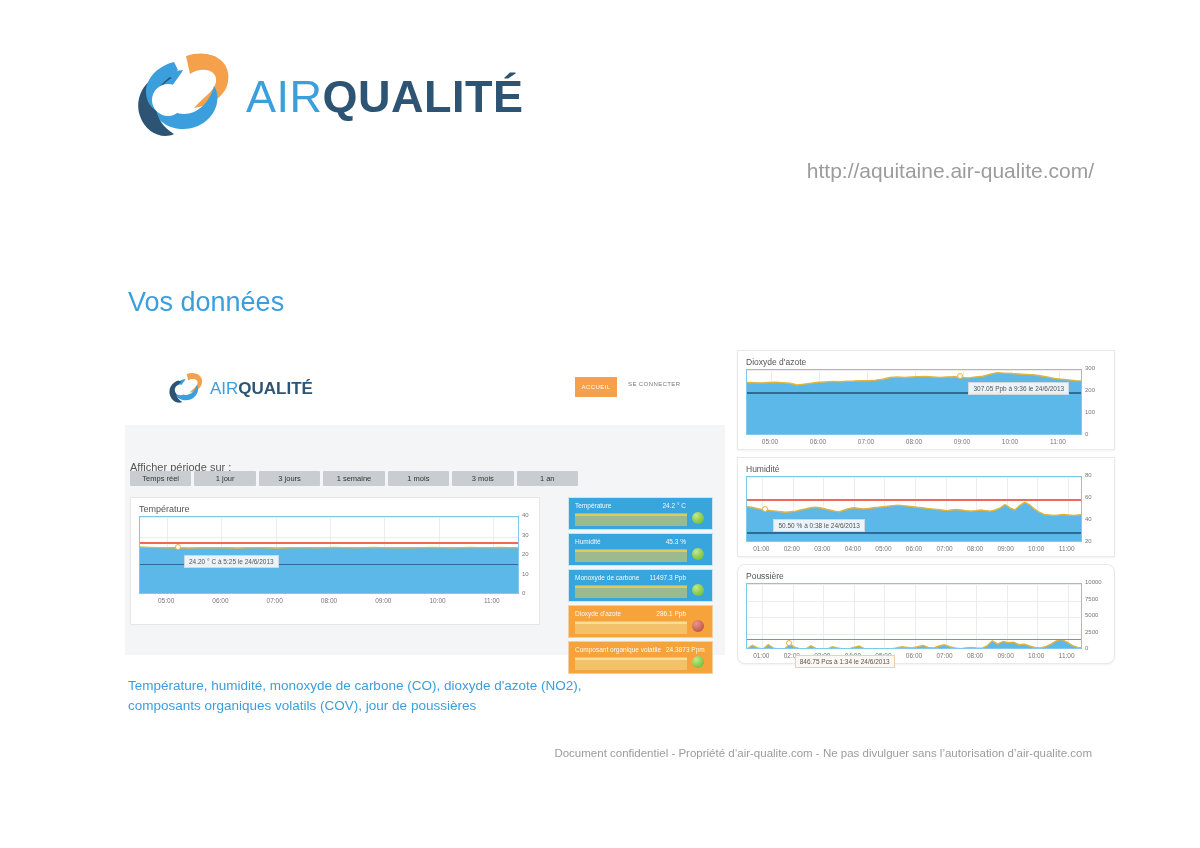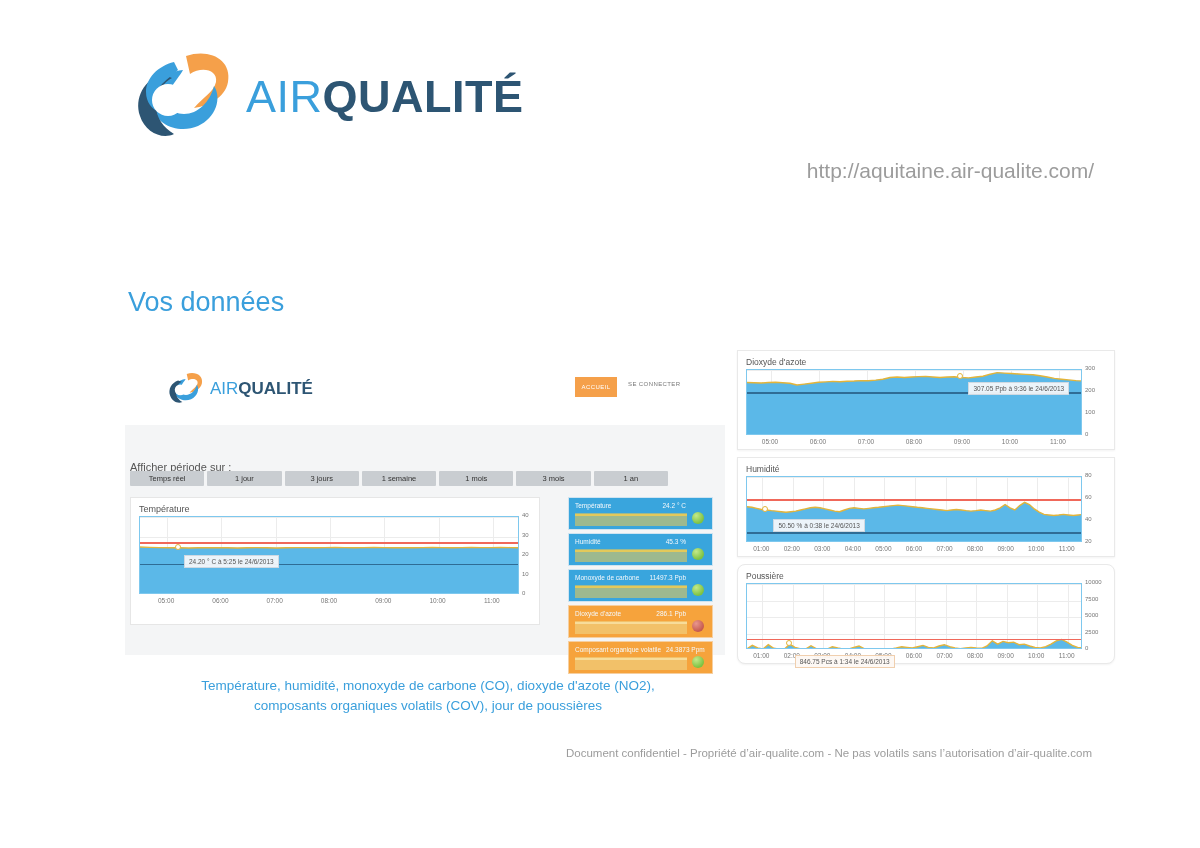--- a/index.html
+++ b/index.html
@@ -38,21 +38,21 @@
   .app-logo .mini-word .w-air { color:#3a9fdc; font-weight:400; }
   .app-logo .mini-word .w-qual { color:#2d5573; font-weight:700; }
 
   .nav-accueil { position:absolute; left:450px; top:22px; width:42px; height:20px; background:#f5a04a;
      color:#fff; font-size:6px; display:flex; align-items:center; justify-content:center; letter-spacing:.4px; }
   .nav-connecter { position:absolute; left:503px; top:26px; font-size:6px; color:#777; letter-spacing:.4px; white-space:nowrap; }
 
   .app-body { position:absolute; left:0; top:70px; width:600px; height:230px; background:#f4f5f6; }
 
   .period-label { position:absolute; left:5px; top:36px; font-size:11px; color:#555; }
-  .period-tabs { position:absolute; left:5px; top:46px; width:538px; height:15px; display:flex; gap:3px; }
+  .period-tabs { position:absolute; left:5px; top:46px; width:448px; height:15px; display:flex; gap:3px; }
   .period-tab { flex:1; background:#c9cdd1; color:#333; font-size:7.5px; display:flex; align-items:center; justify-content:center; border-radius:1px; }
 
   
   .temp-card { position:absolute; left:5px; top:72px; width:410px; height:128px; background:#fff; border:1px solid #e6e6e6; }
   .temp-title { position:absolute; left:8px; top:6px; font-size:9px; color:#555; }
 
   .plot { position:absolute; border:1px solid #7ec8ee; background:#fff; overflow:hidden; }
   .plot .vline { position:absolute; top:0; bottom:0; width:1px; background:#ececec; }
   .plot .hline { position:absolute; left:0; right:0; height:1px; background:#ececec; }
   .series-svg { position:absolute; left:0; top:0; }
@@ -75,21 +75,21 @@
   .gauge.wide .gauge-val { margin-left:5px; padding-right:0; }
   .gauge-spark { position:absolute; left:6px; top:15px; width:112px; height:13px; background:#9db98f; }
   .gauge.orange .gauge-spark { background:#f2c169; }
   .gauge-spark .cap { position:absolute; left:0; right:0; top:1px; height:2px; background:#e3c95b; }
   .gauge.orange .gauge-spark .cap { background:#f7dc9a; }
   .gauge-dot { position:absolute; right:8px; top:14px; width:12px; height:12px; border-radius:50%;
     background:radial-gradient(circle at 35% 30%, #c4e98a, #7dc242 70%); }
   .gauge-dot.red { background:radial-gradient(circle at 35% 30%, #e8968e, #c65a4e 70%); }
 
   
-  #caption { position:absolute; left:128px; top:676px; width:600px; font-size:13.5px; color:#3a9fdc; line-height:1.5;text-align:center; }
+  #caption { position:absolute; left:128px; top:676px; width:600px; font-size:13.5px; color:#3a9fdc; line-height:1.5; }
 
   
   #right-charts { position:absolute; left:737px; top:350px; width:378px; }
   .rc-card { position:relative; width:378px; background:#fff; border:1px solid #e9e9e9; margin-bottom:7px; box-shadow:0 1px 2px rgba(0,0,0,.05); }
   .rc-title { position:absolute; left:8px; top:6px; font-size:8.5px; color:#555; }
 
   
   #doc-footer { position:absolute; right:108px; top:744px; text-align:right; font-size:11.5px; color:#9c9c9c; line-height:1.6; white-space:nowrap; }
 </style>
 </head>
@@ -368,14 +368,14 @@
         <div class="xlab" style="left: 267.636px; top: 87px;">09:00</div>
         <div class="xlab" style="left: 298.182px; top: 87px;">10:00</div>
         <div class="xlab" style="left: 328.727px; top: 87px;">11:00</div>
         <div class="marker" style="left: 47.6667px; top: 75.06px;"></div>
         <div class="tooltip warm" style="left: 56.6667px; top: 90.06px;">846.75 Pcs à 1:34 le 24/6/2013</div>
       </div>
     </div>
   </div>
 
 <div id="doc-footer">
-  <div>Document confidentiel - Propriété d’air-qualite.com - Ne pas volatils sans l’autorisation d’air-qualite.com</div>
+  <div>Document confidentiel - Propriété d’air-qualite.com - Ne pas divulguer sans l’autorisation d’air-qualite.com</div>
 </div>
 
 </body></html>

